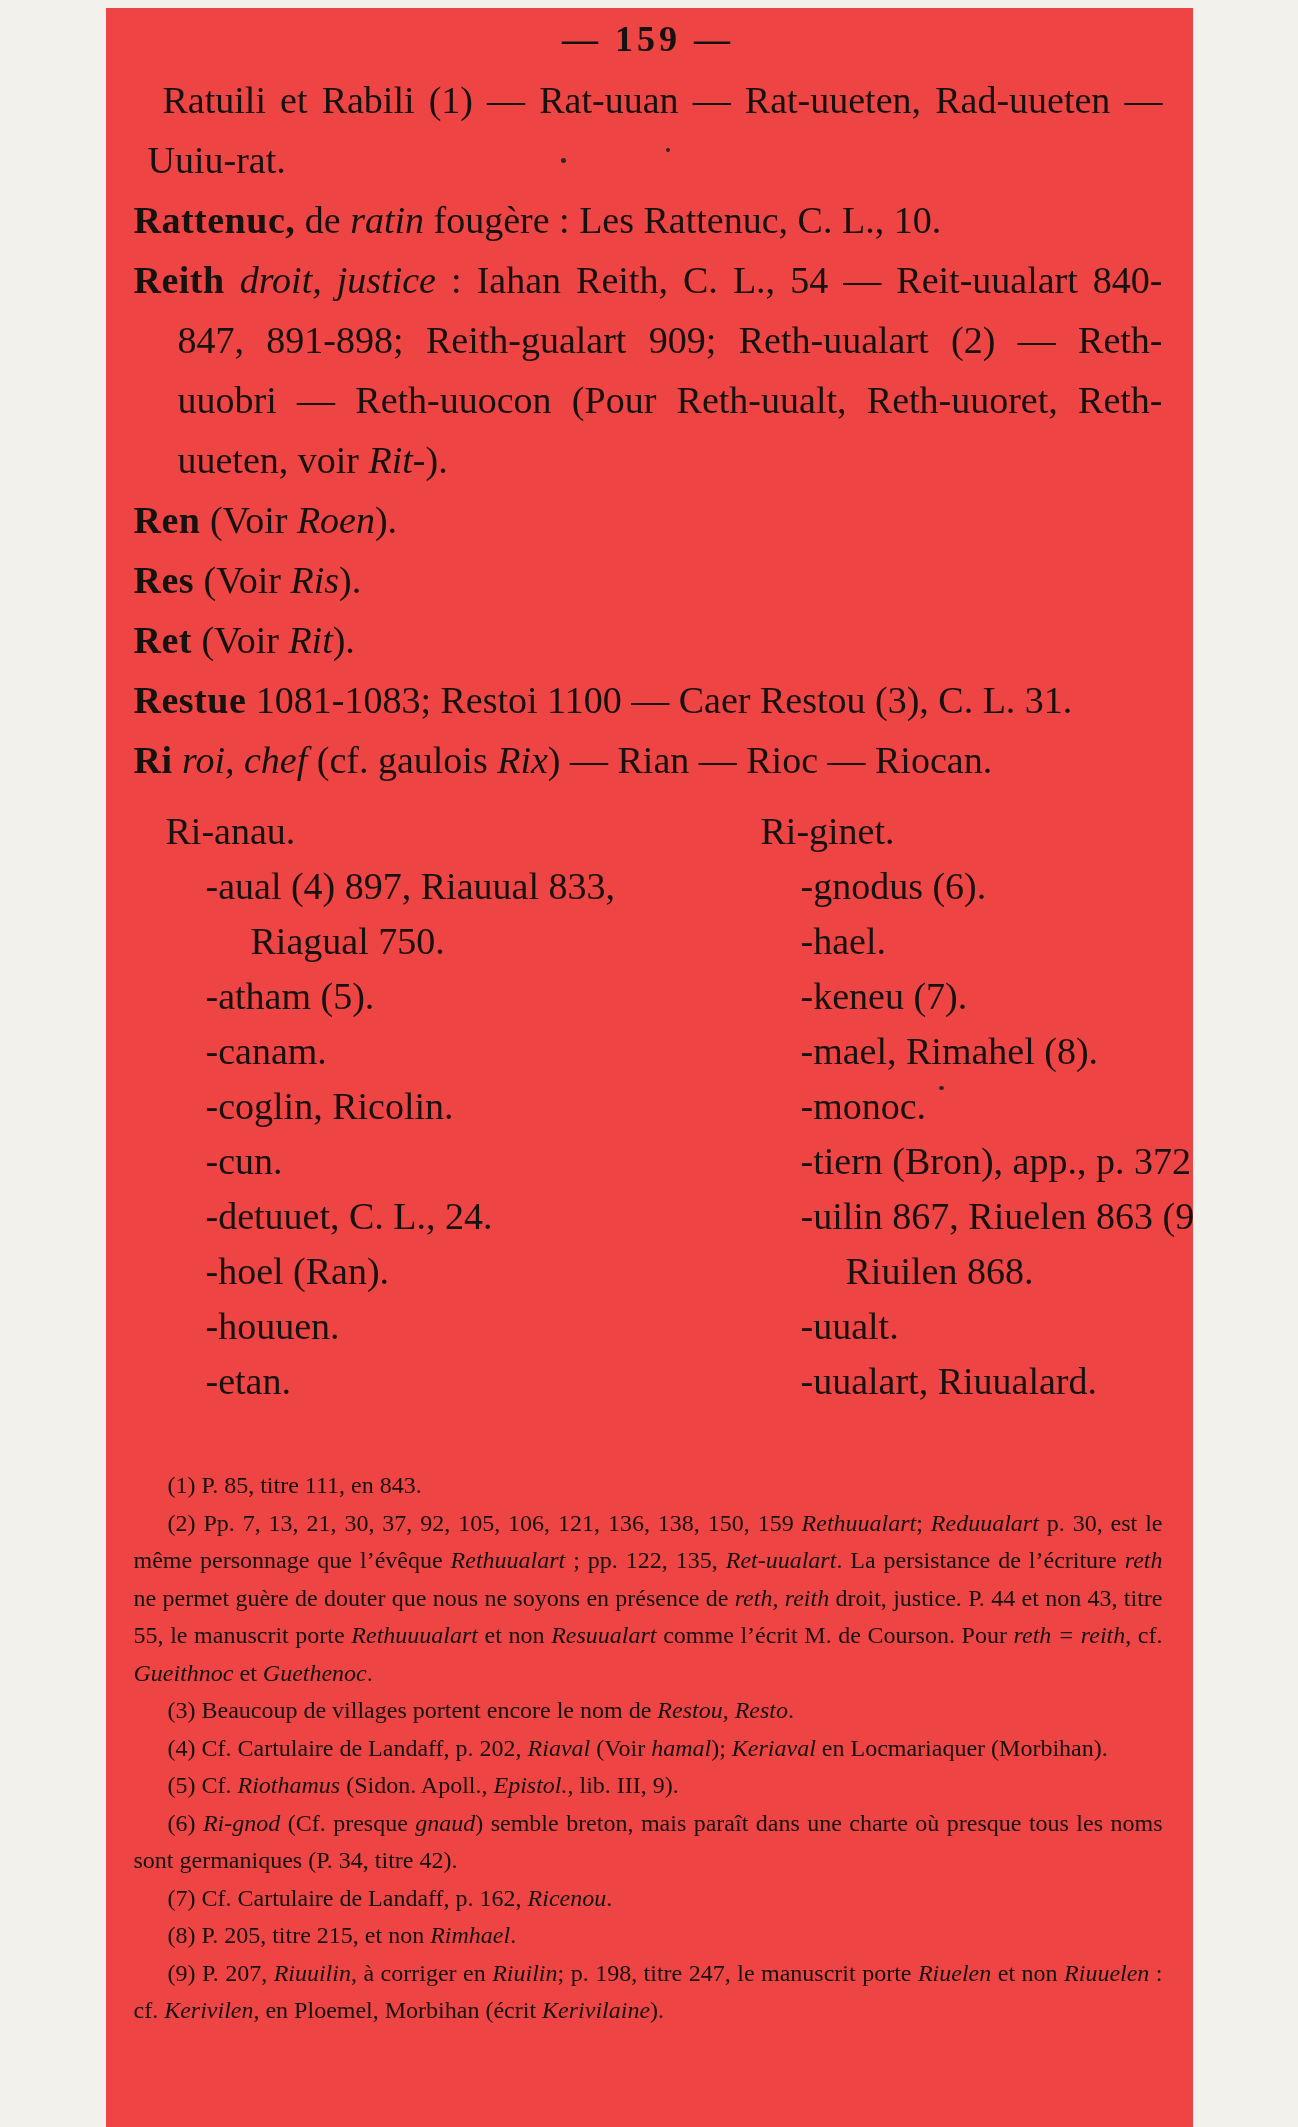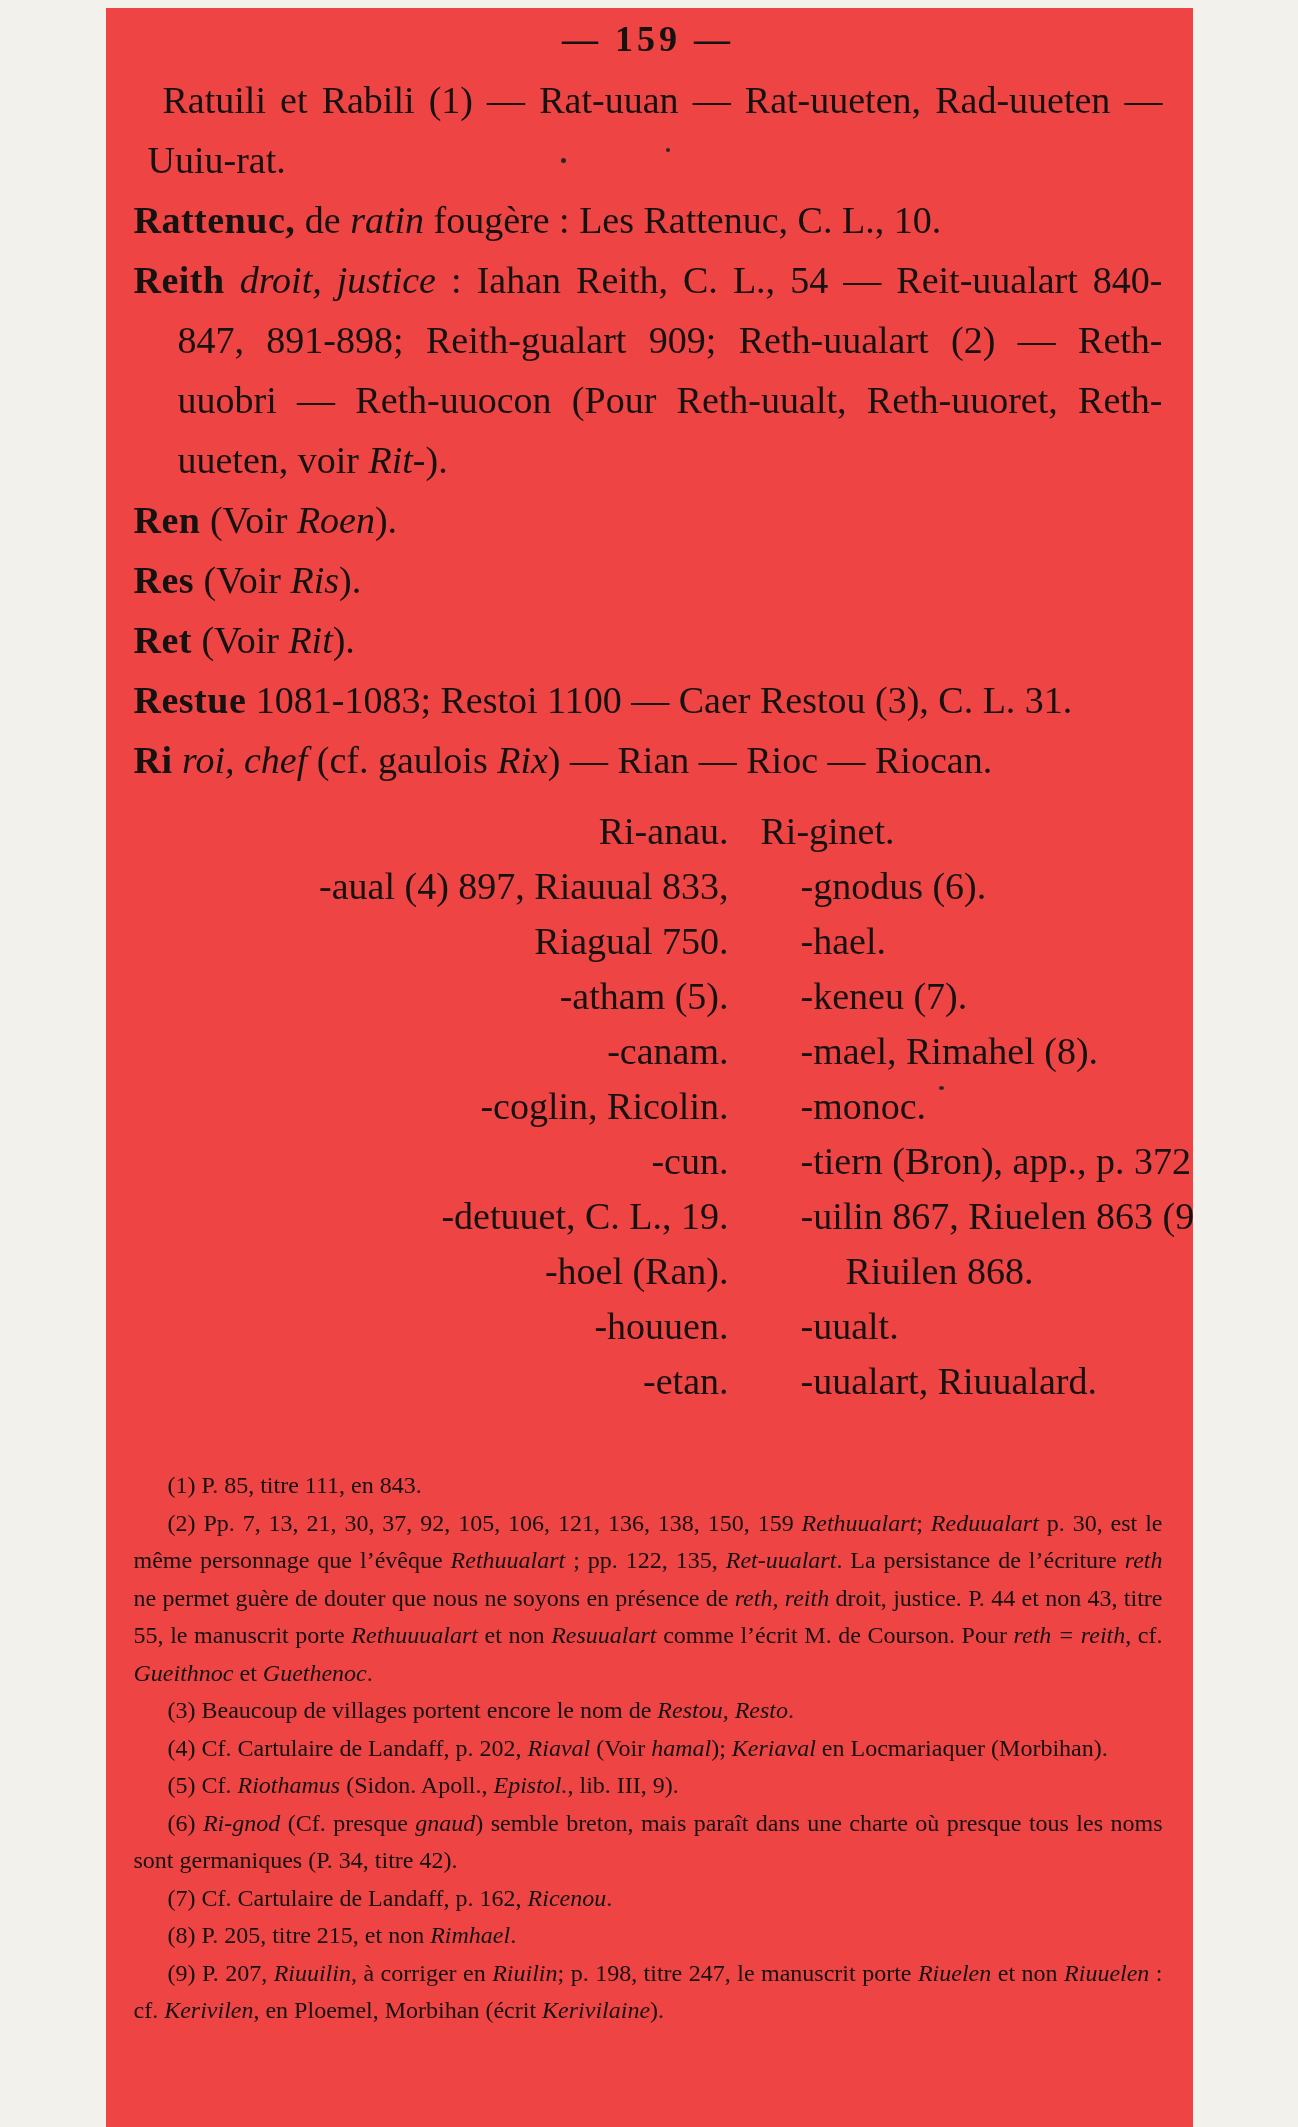--- a/index.html
+++ b/index.html
@@ -31,21 +31,21 @@
   }
   .entries p.headword { padding-left: 44px; text-indent: -44px; }
   .entries p.continuation { padding-left: 14px; text-indent: 15px; }
   .b { font-weight: bold; letter-spacing: 0.5px; }
   .i { font-style: italic; }
   .r { font-style: normal; }
   
   .columns { display: flex; margin-top: 14px; }
   .col { font-size: 38px; line-height: 55px; }
   .col p { margin: 0; white-space: nowrap; }
-  .col-left  { width: 595px; flex: none; box-sizing: border-box; padding-left: 32px; text-align: right; }
+  .col-left  { width: 595px; flex: none; box-sizing: border-box; padding-left: 32px; }
   .col-right { flex: 1; box-sizing: border-box; padding-left: 32px; }
   .col p.group-head { margin-left: 0; }
   .col p.item { margin-left: 40px; }
   .col p.item-continuation { margin-left: 85px; }
   
   .footnotes { margin-top: 58px; }
   .footnotes p {
     margin: 0;
     font-size: 24px;
     line-height: 37.5px;
@@ -77,21 +77,21 @@
 
   <div class="columns">
     <div class="col col-left" id="col-left">
         <p class="group-head">Ri-anau.</p>
         <p class="item">-aual (4) 897, Riauual 833,</p>
         <p class="item-continuation">Riagual 750.</p>
         <p class="item">-atham (5).</p>
         <p class="item">-canam.</p>
         <p class="item">-coglin, Ricolin.</p>
         <p class="item">-cun.</p>
-        <p class="item">-detuuet, C. L., 19.</p>
+        <p class="item">-detuuet, C. L., 24.</p>
         <p class="item">-hoel (Ran).</p>
         <p class="item">-houuen.</p>
         <p class="item">-etan.</p>
       </div>
     <div class="col col-right" id="col-right">
         <p class="group-head">Ri-ginet.</p>
         <p class="item">-gnodus (6).</p>
         <p class="item">-hael.</p>
         <p class="item">-keneu (7).</p>
         <p class="item">-mael, Rimahel (8).</p>

